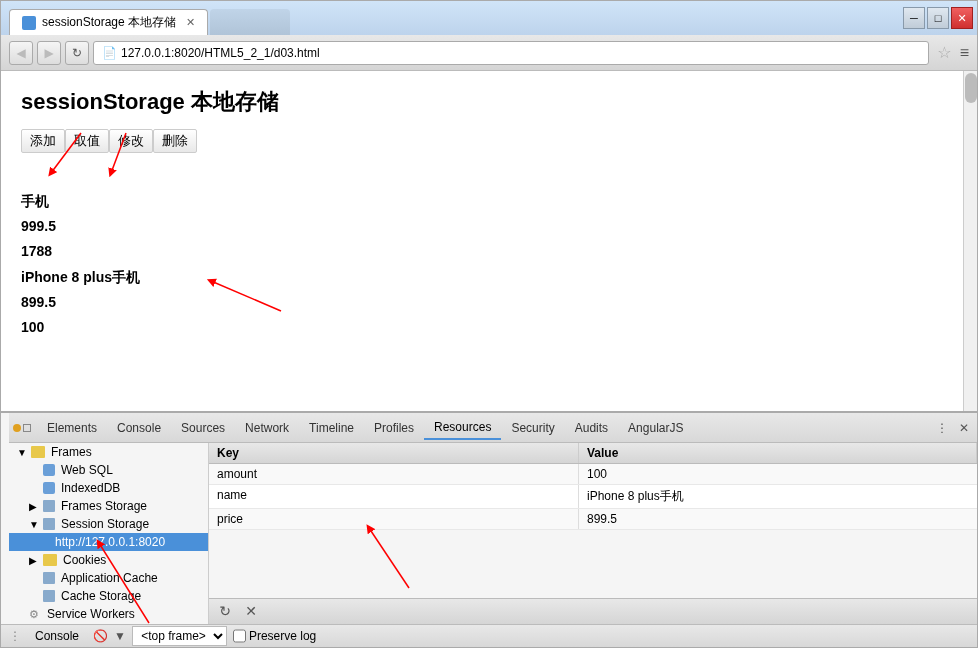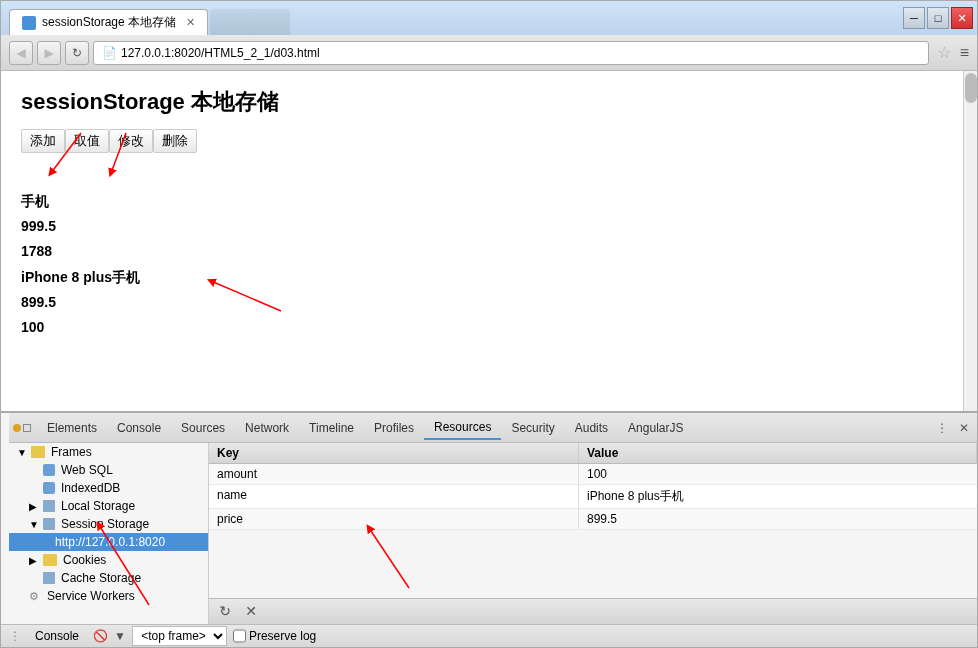--- a/index.html
+++ b/index.html
@@ -202,35 +202,40 @@
             <span>Web SQL</span>
           </div>
           <div class="dt-tree-item indent1">
             <span class="dt-arrow"></span>
             <span class="dt-db-icon"></span>
             <span>IndexedDB</span>
           </div>
           <div class="dt-tree-item indent1">
             <span class="dt-arrow">▶</span>
             <span class="dt-storage-icon"></span>
-            <span>Local Storage</span>
+            <span>Frames Storage</span>
           </div>
           <div class="dt-tree-item indent1">
             <span class="dt-arrow">▼</span>
             <span class="dt-storage-icon"></span>
             <span>Session Storage</span>
           </div>
           <div class="dt-tree-item indent2 selected">
             <span class="dt-arrow"></span>
             <span>http://127.0.0.1:8020</span>
           </div>
           <div class="dt-tree-item indent1">
             <span class="dt-arrow">▶</span>
             <span class="dt-folder-icon"></span>
             <span>Cookies</span>
+          </div>
+          <div class="dt-tree-item indent1">
+            <span class="dt-arrow"></span>
+            <span class="dt-storage-icon"></span>
+            <span>Application Cache</span>
           </div>
           <div class="dt-tree-item indent1">
             <span class="dt-arrow"></span>
             <span class="dt-storage-icon"></span>
             <span>Cache Storage</span>
           </div>
           <div class="dt-tree-item indent1">
             <span class="dt-gear-icon">⚙</span>
             <span>Service Workers</span>
           </div>

